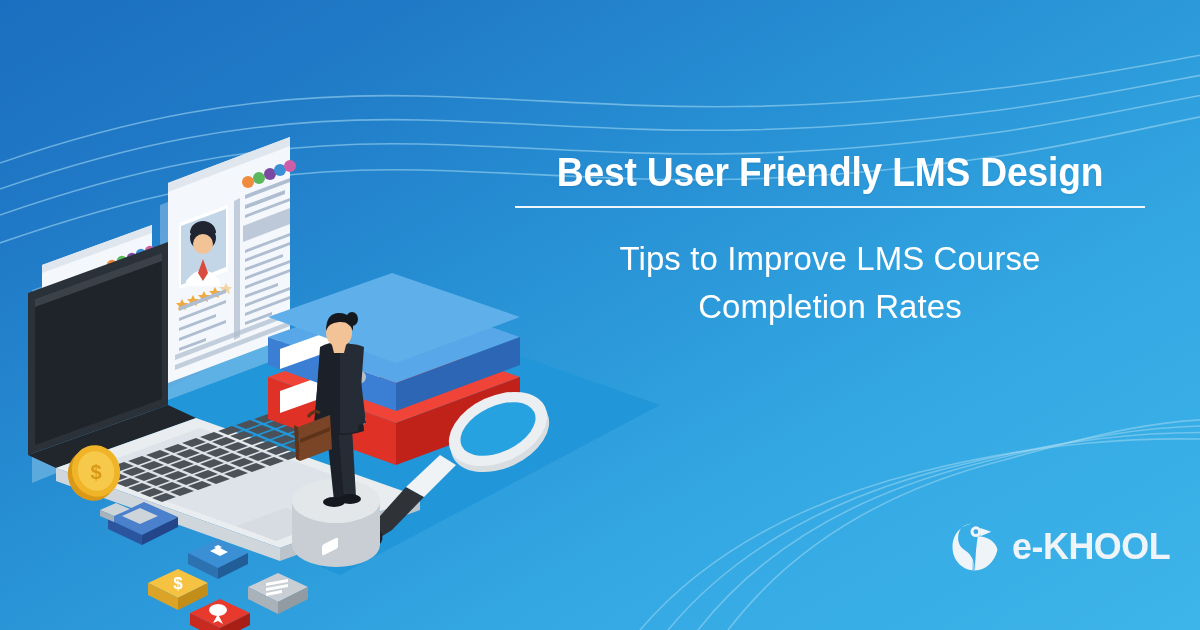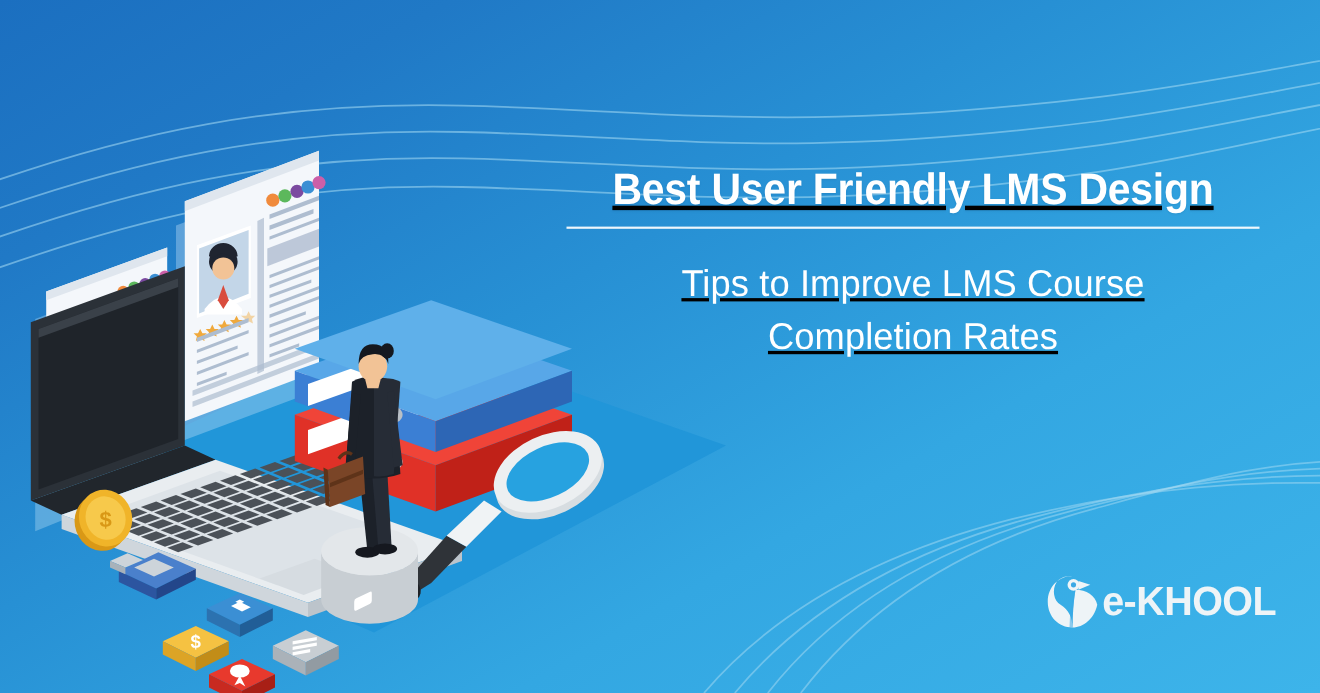--- a/index.html
+++ b/index.html
@@ -11,21 +11,21 @@
   }
   .banner {
     position:relative; width:1200px; height:630px; overflow:hidden;
     background:linear-gradient(150deg,#1b6fc0 0%, #2079c6 18%, #2790d4 42%, #33a7e2 68%, #3db4ea 100%);
   }
   .bg-waves { position:absolute; inset:0; width:1200px; height:630px; pointer-events:none; }
   .scene { position:absolute; left:0px; top:105px; width:700px; height:525px; }
 
   
   .textblock {
-    position:absolute; left:500px; top:150px; width:660px; text-align:center;text-decoration:underline;
+    position:absolute; left:500px; top:150px; width:660px; text-align:center;
   }
   .headline {
     font-size:40px; font-weight:bold; color:#ffffff; letter-spacing:-0.2px;
     white-space:nowrap; line-height:1.12;
     font-family:"Liberation Sans", sans-serif;
     transform:scaleX(0.93); transform-origin:center;
     text-shadow:0 1px 2px rgba(0,40,80,0.10);
   }
   .rule {
     width:630px; height:2px; background:rgba(255,255,255,0.92);
@@ -34,21 +34,21 @@
   .subhead {
     margin-top:26px; font-size:34px; line-height:1.42; color:#ffffff;
     font-weight:300; letter-spacing:0.1px;
     font-family:"Liberation Sans", sans-serif;
     transform:scaleX(0.97); transform-origin:center;
   }
 
   
   .logo {
     position:absolute; left:948px; top:520px;
-    display:flex; align-items:center; 
+    display:flex; align-items:center; gap:10px;
   }
   .logo-mark { width:54px; height:54px; display:block; }
   .logo-text {
     font-size:37px; font-weight:bold; color:#eef4f7; letter-spacing:-0.5px;
     font-family:"Liberation Sans", sans-serif;
     transform:scaleX(0.97); transform-origin:left center;
   }
 </style>
 </head>
 <body>

